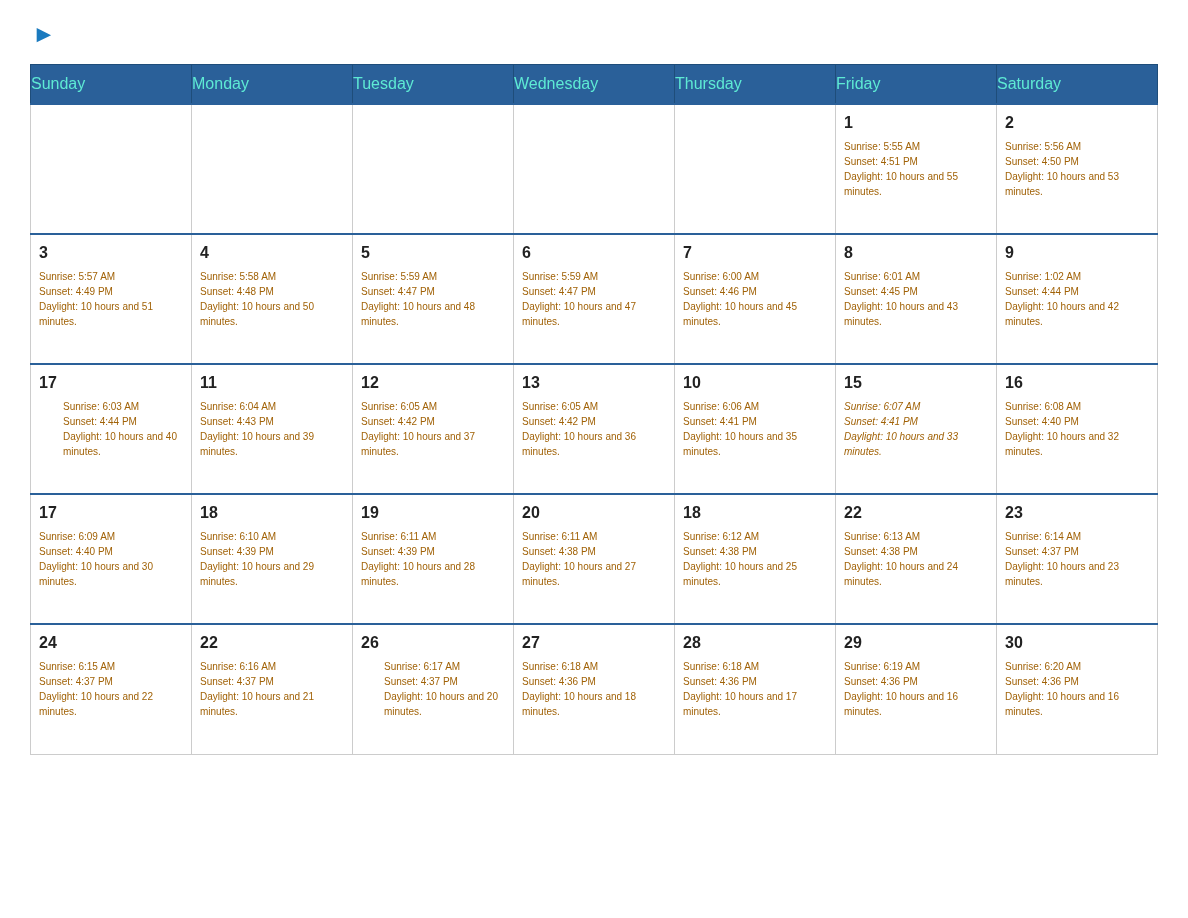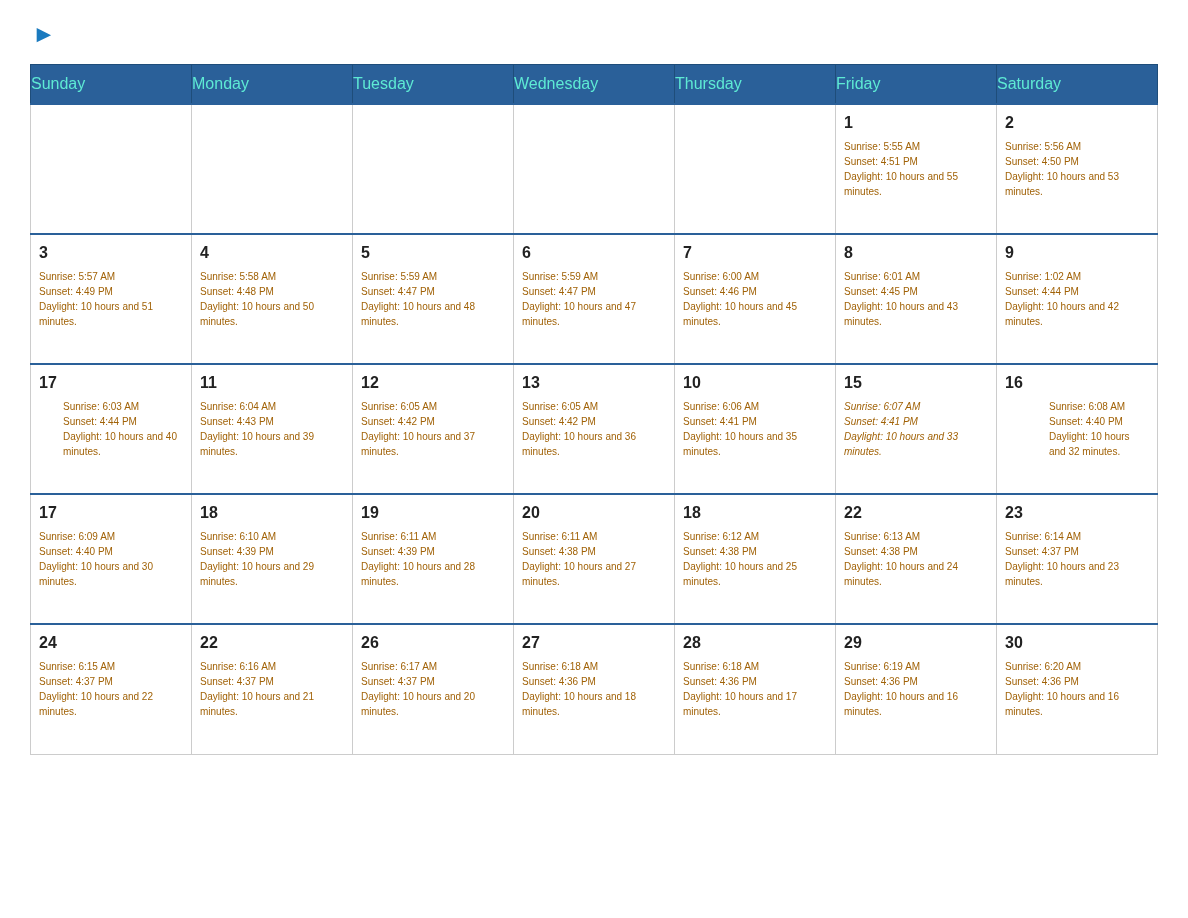--- a/index.html
+++ b/index.html
@@ -230,21 +230,21 @@
 Daylight: 10 hours and 35 minutes.</div>
         </td>
         <td>
           <span class="day-number">15</span>
           <div class="day-info" style="white-space: pre-line; font-style: italic;">Sunrise: 6:07 AM
 Sunset: 4:41 PM
 Daylight: 10 hours and 33 minutes.</div>
         </td>
         <td>
           <span class="day-number">16</span>
-          <div class="day-info" style="white-space: pre-line; margin-left: 44px;">Sunrise: 6:08 AM
+          <div class="day-info" style="white-space: pre-line;">Sunrise: 6:08 AM
 Sunset: 4:40 PM
 Daylight: 10 hours and 32 minutes.</div>
         </td>
       </tr>
       <tr class="week-row">
         <td>
           <span class="day-number">17</span>
           <div class="day-info" style="white-space: pre-line;">Sunrise: 6:09 AM
 Sunset: 4:40 PM
 Daylight: 10 hours and 30 minutes.</div>
@@ -294,21 +294,21 @@
 Daylight: 10 hours and 22 minutes.</div>
         </td>
         <td>
           <span class="day-number">22</span>
           <div class="day-info" style="white-space: pre-line;">Sunrise: 6:16 AM
 Sunset: 4:37 PM
 Daylight: 10 hours and 21 minutes.</div>
         </td>
         <td>
           <span class="day-number">26</span>
-          <div class="day-info" style="white-space: pre-line;">Sunrise: 6:17 AM
+          <div class="day-info" style="white-space: pre-line; margin-left: 23px;">Sunrise: 6:17 AM
 Sunset: 4:37 PM
 Daylight: 10 hours and 20 minutes.</div>
         </td>
         <td>
           <span class="day-number">27</span>
           <div class="day-info" style="white-space: pre-line;">Sunrise: 6:18 AM
 Sunset: 4:36 PM
 Daylight: 10 hours and 18 minutes.</div>
         </td>
         <td>

